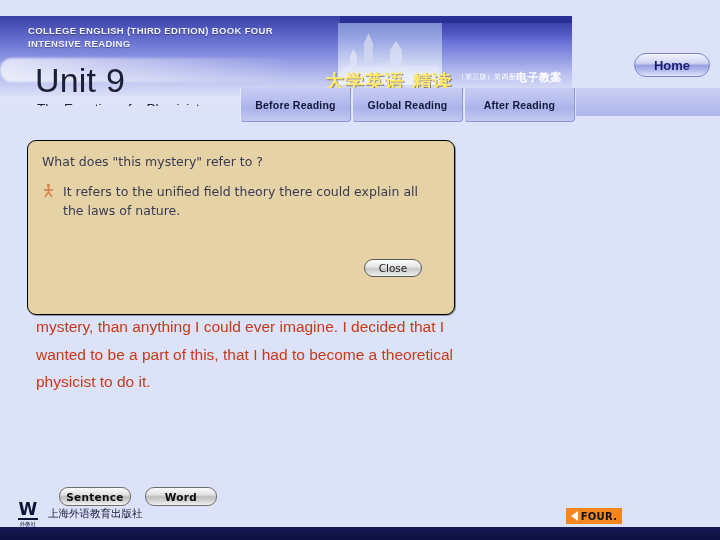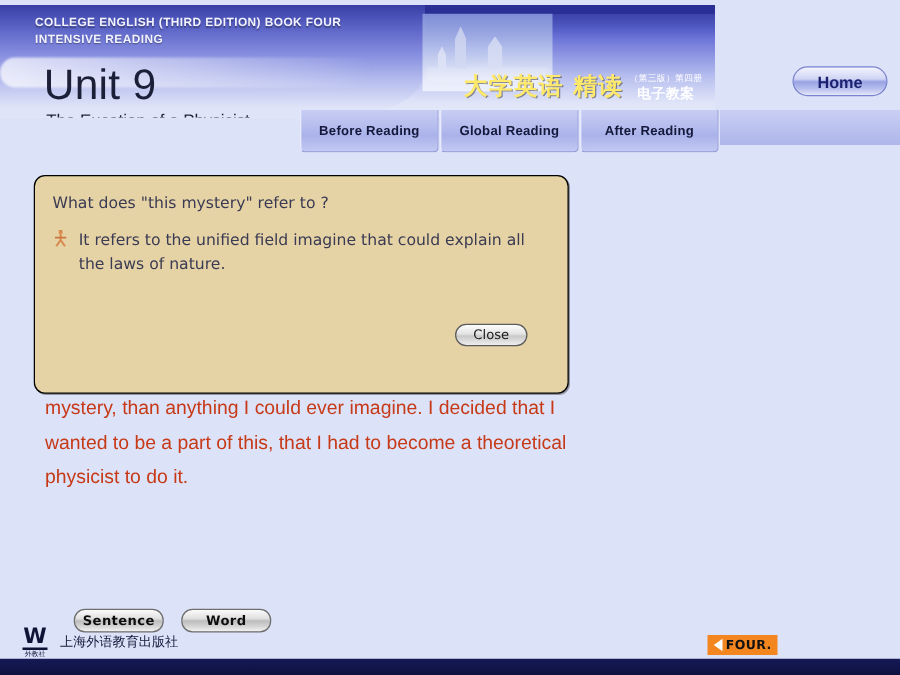--- a/index.html
+++ b/index.html
@@ -10,21 +10,21 @@
     background: #dfe4f8;
   }
   #app {
     position: relative;
     width: 720px; height: 540px;
     background: #dce2f8;
   }
 
   
   .header {
-    position: absolute; left: 0; top: 4px;
+    position: absolute; left: 0; top: 16px;
     width: 572px; height: 90px;
     background:
       linear-gradient(to bottom,
         #2a2f96 0px, #2a2f96 7px,
         #3b42a8 7px, #5159c4 18px,
         #6a72d6 26px,
         #8d95e3 40px,
         #b9c0ef 58px,
         #dfe4f8 78px, #e6eafa 90px);
     overflow: hidden;
@@ -86,21 +86,21 @@
     position: absolute; right: 10px; top: 6px;
     display: flex; align-items: flex-start; gap: 5px; margin-top: 48px;
   }
   .cn-main {
     color: #ffe96b; font-size: 19px; font-weight: bold;
     letter-spacing: 1px;
     font-family: "DejaVu Sans", sans-serif;
     text-shadow: 1px 1px 0 rgba(0,0,0,.4);
     line-height: 22px;
   }
-  .cn-side { display: flex; flex-direction: column; align-items: center; padding-top: 1px; }
+  .cn-side { display: flex; align-items: center; padding-top: 1px; }
   .cn-small {
     color: #ffffff; font-size: 7px; line-height: 9px;
     font-family: "DejaVu Sans", sans-serif; letter-spacing: .3px;
   }
   .cn-mid {
     color: #ffffff; font-size: 11px; font-weight: bold; line-height: 13px;
     font-family: "DejaVu Sans", sans-serif; letter-spacing: .5px;
   }
 
   
@@ -312,21 +312,21 @@
   <div class="dialog">
     <div class="dlg-question">What does "this mystery" refer to ?</div>
     <div class="dlg-answer-row">
       <span class="dlg-icon">
         <svg width="14" height="16" viewBox="0 0 14 16">
           <path d="M5 1 L8 1 L8 4 L5 4 Z" fill="#d98a4e"></path>
           <path d="M6.5 4 L6.5 9 M6.5 9 L3 14 M6.5 9 L10 14" stroke="#d98a4e" stroke-width="1.7" fill="none"></path>
           <path d="M2 7 L11 7" stroke="#c9793e" stroke-width="1.4"></path>
         </svg>
       </span>
-      <span class="dlg-answer">It refers to the unified field imagine that could explain all the laws of nature.</span>
+      <span class="dlg-answer">It refers to the unified field theory there could explain all the laws of nature.</span>
     </div>
     <div class="close-btn">Close</div>
   </div>
 
   <div class="btn-3d btn-sentence">Sentence</div>
   <div class="btn-3d btn-word">Word</div>
 
   <div class="publisher">
     <span class="pub-logo">
       <span class="pub-w">W</span>

